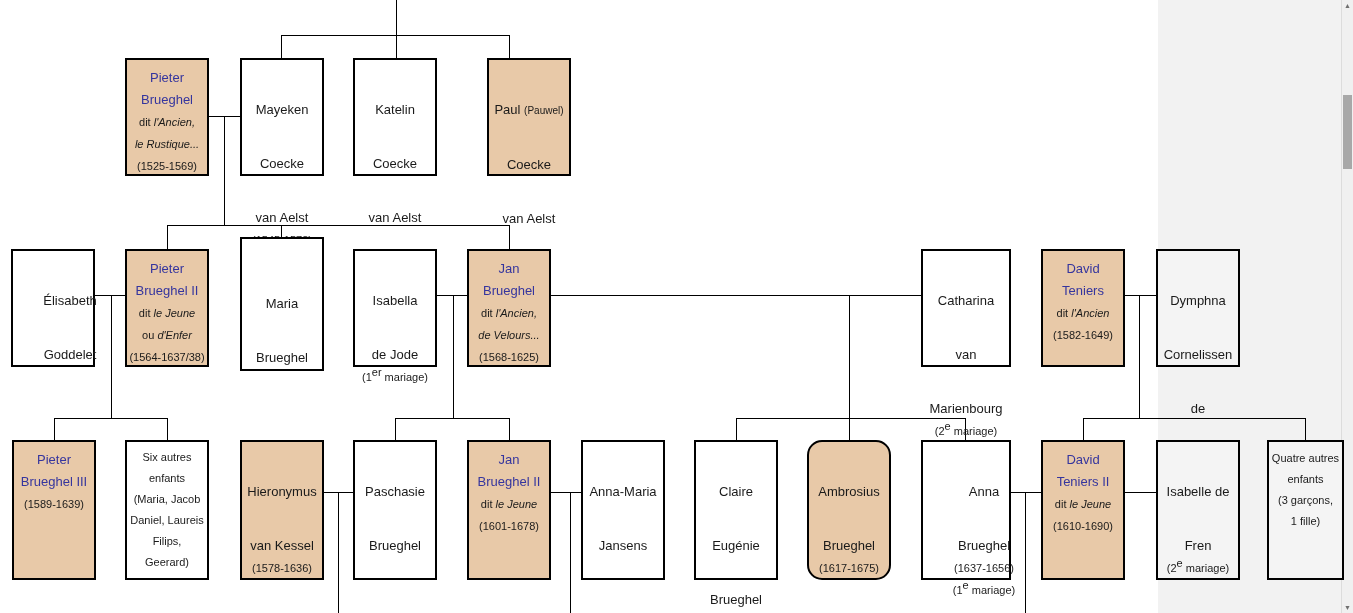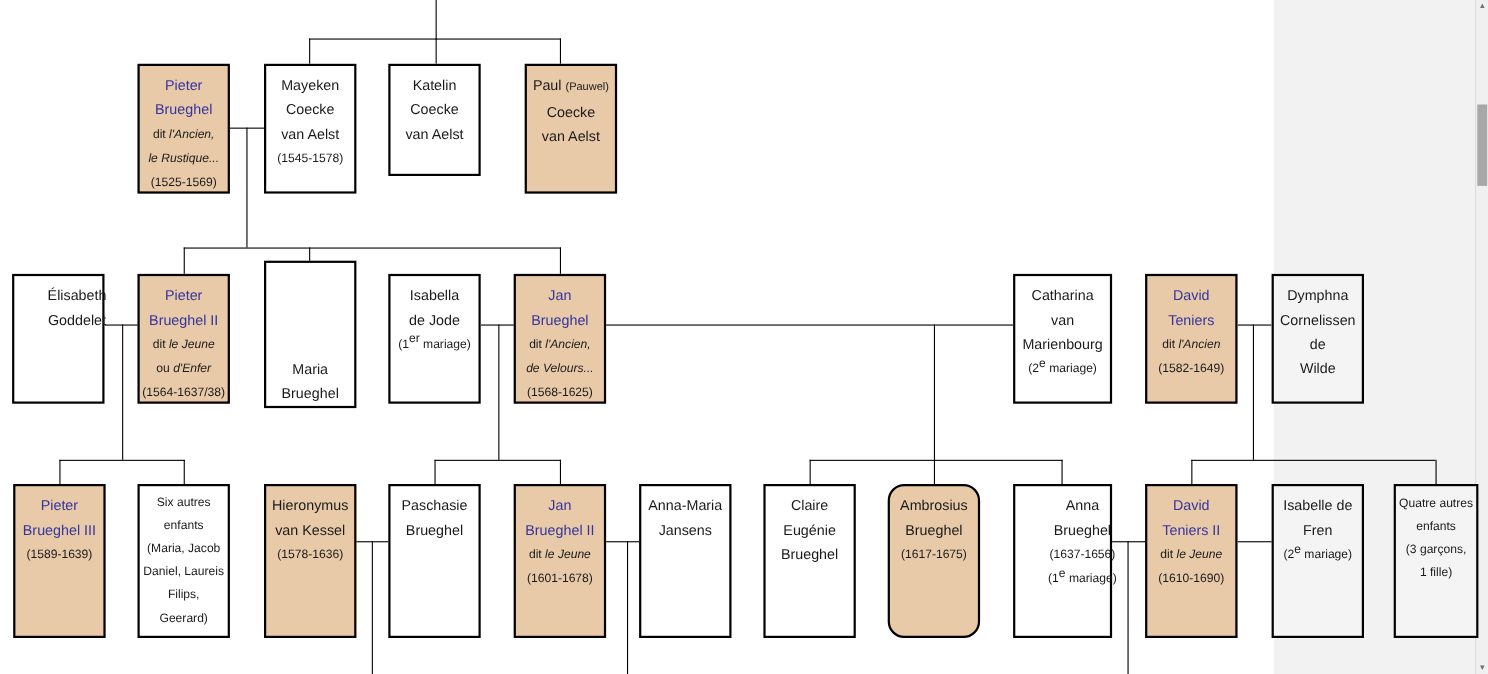--- a/index.html
+++ b/index.html
@@ -36,21 +36,21 @@
   }
   .node.tan{background:#e8c9a8;}
   .node.ghost{background:#f4f4f4;}
   .nm{
     color:#35359e;
     font-size:13px;
     line-height:22px;
     text-align:center;
     white-space:nowrap;
   }
-  .nm.plain{color:#1a1a1a;}
+  .nm.plain{color:#1a1a1a;margin-top:32px;}
   .sub{
     font-size:11px;
     line-height:22px;
     color:#1a1a1a;
     text-align:center;
     white-space:nowrap;
   }
   .sub i{font-style:italic;}
   .sub sup{font-size:11px;vertical-align:super;line-height:0;}
   .dates{
@@ -138,27 +138,27 @@
     <div class="dates">(1525-1569)</div>
   </div>
 
   <div class="node" style="left:240px;top:58px;width:84px;height:118px;">
     <div class="nm plain">Mayeken</div>
     <div class="nm plain">Coecke</div>
     <div class="nm plain">van Aelst</div>
     <div class="dates">(1545-1578)</div>
   </div>
 
-  <div class="node" style="left:353px;top:58px;width:84px;height:102px;">
+  <div class="node" style="left:353px;top:58px;width:84px;height:118px;">
     <div class="nm plain">Katelin</div>
     <div class="nm plain">Coecke</div>
     <div class="nm plain">van Aelst</div>
   </div>
 
-  <div class="node tan" style="left:477px;top:58px;width:84px;height:118px;">
+  <div class="node tan" style="left:487px;top:58px;width:84px;height:118px;">
     <div class="nm plain"><span>Paul</span> <span style="font-size:10px;">(Pauwel)</span></div>
     <div class="nm plain">Coecke</div>
     <div class="nm plain">van Aelst</div>
   </div>
 
   <div class="node" style="left:11px;top:249px;width:84px;height:118px;padding-left:34px;">
     <div class="nm plain">Élisabeth</div>
     <div class="nm plain">Goddelet</div>
   </div>
 

